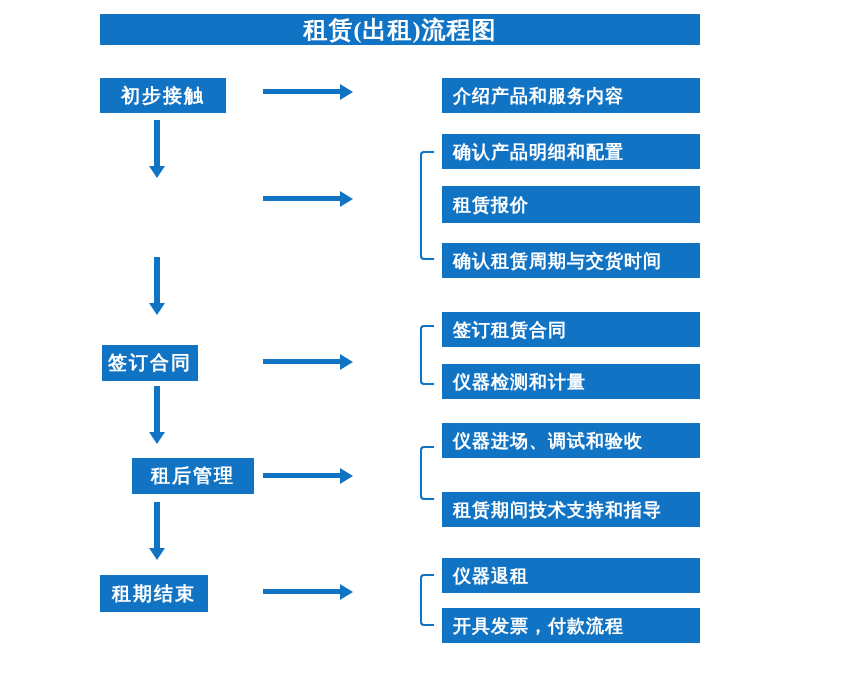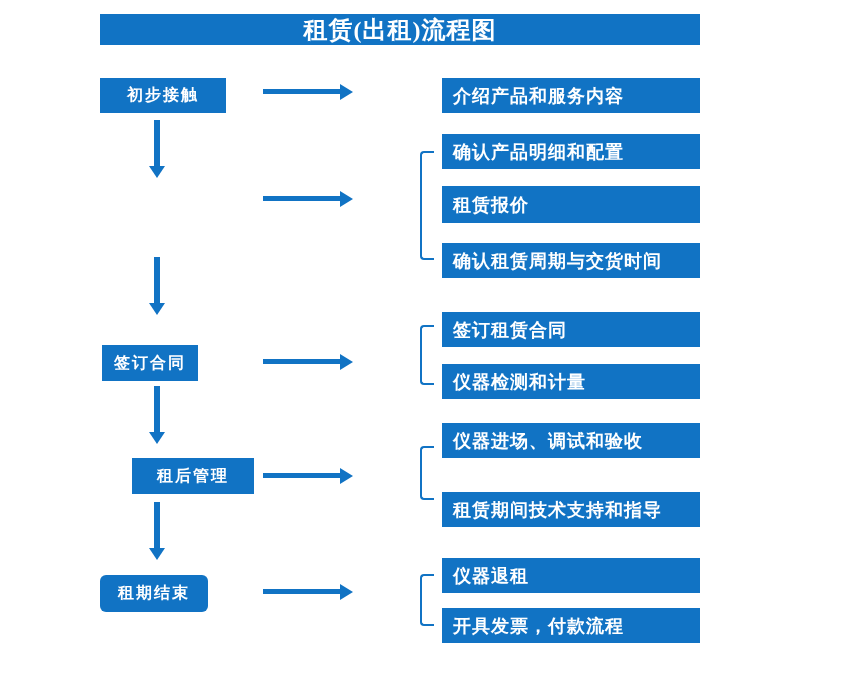--- a/index.html
+++ b/index.html
@@ -19,21 +19,21 @@
     background: var(--primary);
     color: var(--text-on-primary);
     font-size: 24px; font-weight: bold; letter-spacing: 1px;
     display: flex; align-items: center; justify-content: center;
   }
   .step {
     position: absolute;
     height: 35px;
     background: var(--primary);
     color: var(--text-on-primary);
-    font-size: 16px; font-weight: bold; letter-spacing: 2px;
+    font-size: 19px; font-weight: bold; letter-spacing: 2px;
     display: flex; align-items: center; justify-content: center;
   }
   .out {
     position: absolute;
     left: 442px; width: 258px; height: 35px;
     background: var(--primary);
     color: var(--text-on-primary);
     font-size: 18px; font-weight: bold; letter-spacing: 1px;
     display: flex; align-items: center;
     padding-left: 11px;
@@ -78,21 +78,21 @@
 </head>
 <body>
 
 <div class="canvas">
 
   <div class="title-bar">租赁(出租)流程图</div>
 
   <div class="step" style="left:100px; top:78px;  width:126px;">初步接触</div>
   <div class="step" style="left:102px; top:345px; width:96px; height:36px;">签订合同</div>
   <div class="step" style="left:100px; top:458px; width:122px; height:36px;margin-left:32px;">租后管理</div>
-  <div class="step" style="left:100px; top:575px; width:108px; height:37px;border-radius:6px;">租期结束</div>
+  <div class="step" style="left:100px; top:575px; width:108px; height:37px;">租期结束</div>
 
   <div class="varrow" style="left:149px; top:120px; height:58px;">
       <span class="shaft"></span>
       <span class="head"></span>
     </div>
   <div class="varrow" style="left:149px; top:257px; height:58px;">
       <span class="shaft"></span>
       <span class="head"></span>
     </div>
   <div class="varrow" style="left:149px; top:386px; height:58px;">

